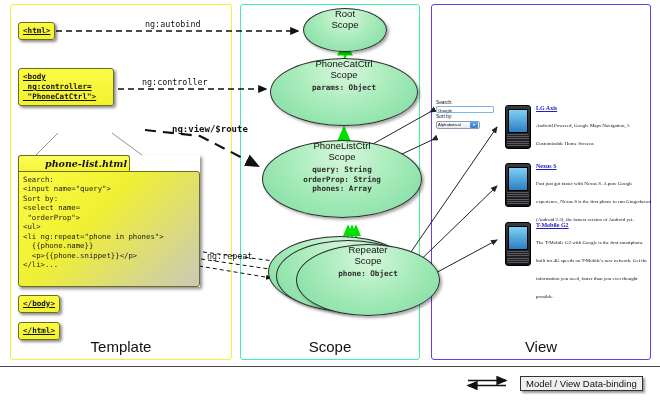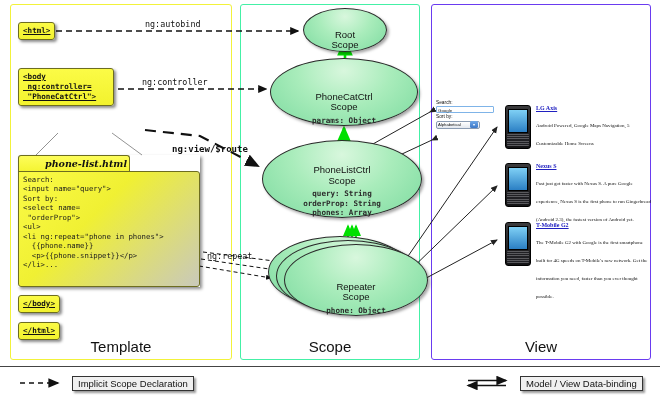--- a/index.html
+++ b/index.html
@@ -80,35 +80,35 @@
     overflow:hidden;
   }
 
   
   .scope {
     position:absolute;
     border-radius:50%;
     background: radial-gradient(ellipse at 50% 18%, #d8f7dd 0%, #a9ecbb 45%, #7ddba0 100%);
     border:1.4px solid #2b2b2b;
     box-shadow:2px 2px 3px rgba(0,0,0,.35);
-    display:flex; flex-direction:column; align-items:center; justify-content:flex-end;
+    display:flex; flex-direction:column; align-items:center; justify-content:flex-start;
     text-align:center;
   }
   .scope .title { font-size:9.5px; color:#111; line-height:1.12; font-family:"Liberation Sans",sans-serif;}
   .scope .props {
     font-family:"DejaVu Sans Mono", monospace;
     font-weight:bold; font-size:7.6px; color:#2c2c2c; line-height:1.22;
     margin-top:3px; white-space:pre;
   }
   #scope-root { left:303px; top:8px; width:84px; height:44px; }
   #scope-cat  { left:270px; top:58px; width:148px; height:68px; }
   #scope-list { left:262px; top:140px; width:160px; height:78px; }
   #scope-rep-back2 { left:268px; top:236px; width:144px; height:72px; z-index:1;}
   #scope-rep-back1 { left:276px; top:240px; width:144px; height:72px; z-index:2;}
-  #scope-rep  { left:284px; top:244px; width:144px; height:72px; z-index:3;}
+  #scope-rep  { left:296px; top:244px; width:144px; height:72px; z-index:3;}
 
   
   #search-form {
     position:absolute; left:436px; top:100px; width:62px;
     font-family:"Liberation Sans", sans-serif; font-size:4.6px; color:#111;
   }
   #search-form .lbl { font-size:4.8px; line-height:1.25; }
   #search-input {
     width:58px; height:7px; border:0.9px solid #7fb4e8;
     background:#fff; font-size:4.4px; color:#222;
@@ -164,21 +164,21 @@
   #overlay { position:absolute; left:0; top:0; width:660px; height:405px; pointer-events:none; }
 
   
   .arrow-label {
     position:absolute;
     font-family:"DejaVu Sans Mono", monospace;
     font-size:8.4px; color:#111; background:transparent;
   }
   #lbl-autobind { left:145px; top:19px; }
   #lbl-controller { left:142px; top:77px; }
-  #lbl-ngviewroute { left:172px; top:124px; font-weight:bold; font-size:9px;margin-top:20px; }
+  #lbl-ngviewroute { left:172px; top:124px; font-weight:bold; font-size:9px; }
   #lbl-ngrepeat { left:207px; top:251px; }
 
   
   #legend {
     position:absolute; left:0; top:366px; width:660px; height:39px;
     background:#fff; border-top:1.5px solid #444;
   }
   .legend-item { position:absolute; top:8px; height:16px; display:flex; align-items:center; }
   .legend-box {
     border:1.2px solid #333; background:#f0f0f0;
@@ -344,26 +344,20 @@
         <div class="phone-screen"></div>
         <div class="phone-keys"></div>
     </div>
     <div class="phone-meta">
       <span class="phone-name">T-Mobile G2</span>
       <span class="phone-desc">The T-Mobile G2 with Google is the first smartphone built for 4G speeds on T-Mobile's new network. Get the information you need, faster than you ever thought possible.</span>
     </div>
   </div>
 
   <div id="legend">
-    <div class="legend-item" id="legend-0">
-      <svg class="legend-glyph" viewBox="0 0 48 14">
-        <path d="M2,7 L40,7" stroke="#111" stroke-width="1.6" fill="none" stroke-dasharray="5,4" marker-end="url(#ah-black)"></path>
-      </svg>
-      <span class="legend-box">Implicit Scope Declaration</span>
-    </div>
     <div class="legend-item" id="legend-2">
       <svg class="legend-glyph" viewBox="0 0 48 14">
         <path d="M2,4.5 L40,4.5" stroke="#111" stroke-width="1.6" fill="none" marker-end="url(#ah-black)"></path>
         <path d="M40,9.5 L2,9.5" stroke="#111" stroke-width="1.6" fill="none" marker-end="url(#ah-black)"></path>
       </svg>
       <span class="legend-box">Model / View Data-binding</span>
     </div>
   </div>
 
 </div>

